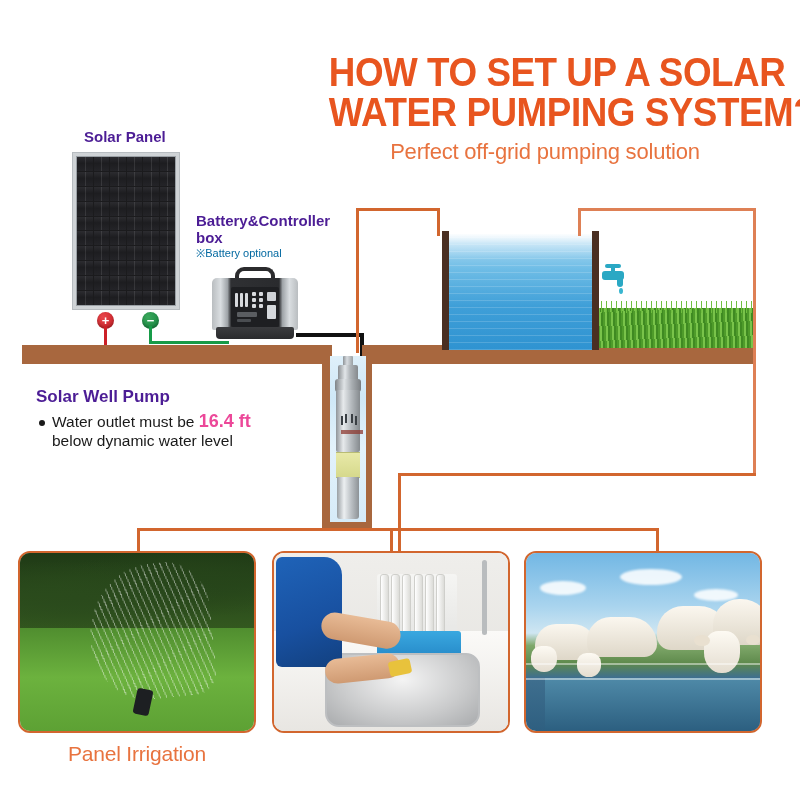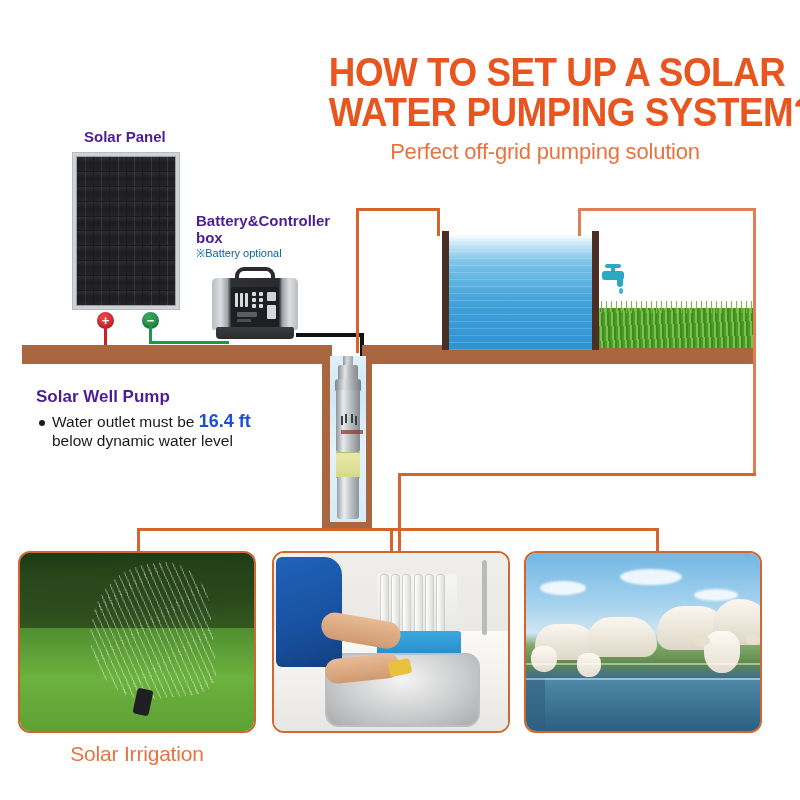--- a/index.html
+++ b/index.html
@@ -191,21 +191,21 @@
   .ln-thin { background:#DE8055; }
 
   
   .bullets { position:absolute; left:36px; top:412px; width:275px; }
   .bullet-row { display:flex; margin-bottom:9px; }
   .bullet-dot {
     width:6px; height:6px; border-radius:50%; background:#1a1a1a;
     margin:8px 7px 0 3px; flex:0 0 auto;
   }
   .bullet-text { font-size:15.5px; line-height:19px; color:#1a1a1a; }
-  .hl { color:#1d4ed8; font-weight:bold; font-size:18px; }
+  .hl { color:#ec4899; font-weight:bold; font-size:18px; }
 
   
   .card {
     position:absolute; width:238px; height:182px;
     border:2px solid #D2662E; border-radius:12px; overflow:hidden;
     background:#eee;
   }
   .card-1 { left:18px;  top:551px; }
   .card-2 { left:272px; top:551px; }
   .card-3 { left:524px; top:551px; }
@@ -480,15 +480,15 @@
       <div class="head" style="left:22%; top:56%; width:24px; height:24px;"></div>
       <div class="head" style="left:76%; top:44%; width:36px; height:42px;"></div>
       <div class="ear" style="left:72%; top:46%; width:16px; height:11px;"></div>
       <div class="ear" style="left:94%; top:46%; width:14px; height:10px;"></div>
       <div class="trough"></div>
       <div class="rail" style="top:62%;"></div>
       <div class="rail" style="top:70%;"></div>
     </div>
   </div>
 
-  <div class="card-cap cap-1">Solar Irrigation</div>
+  <div class="card-cap cap-1">Panel Irrigation</div>
 
 </div>
 
 </body></html>

